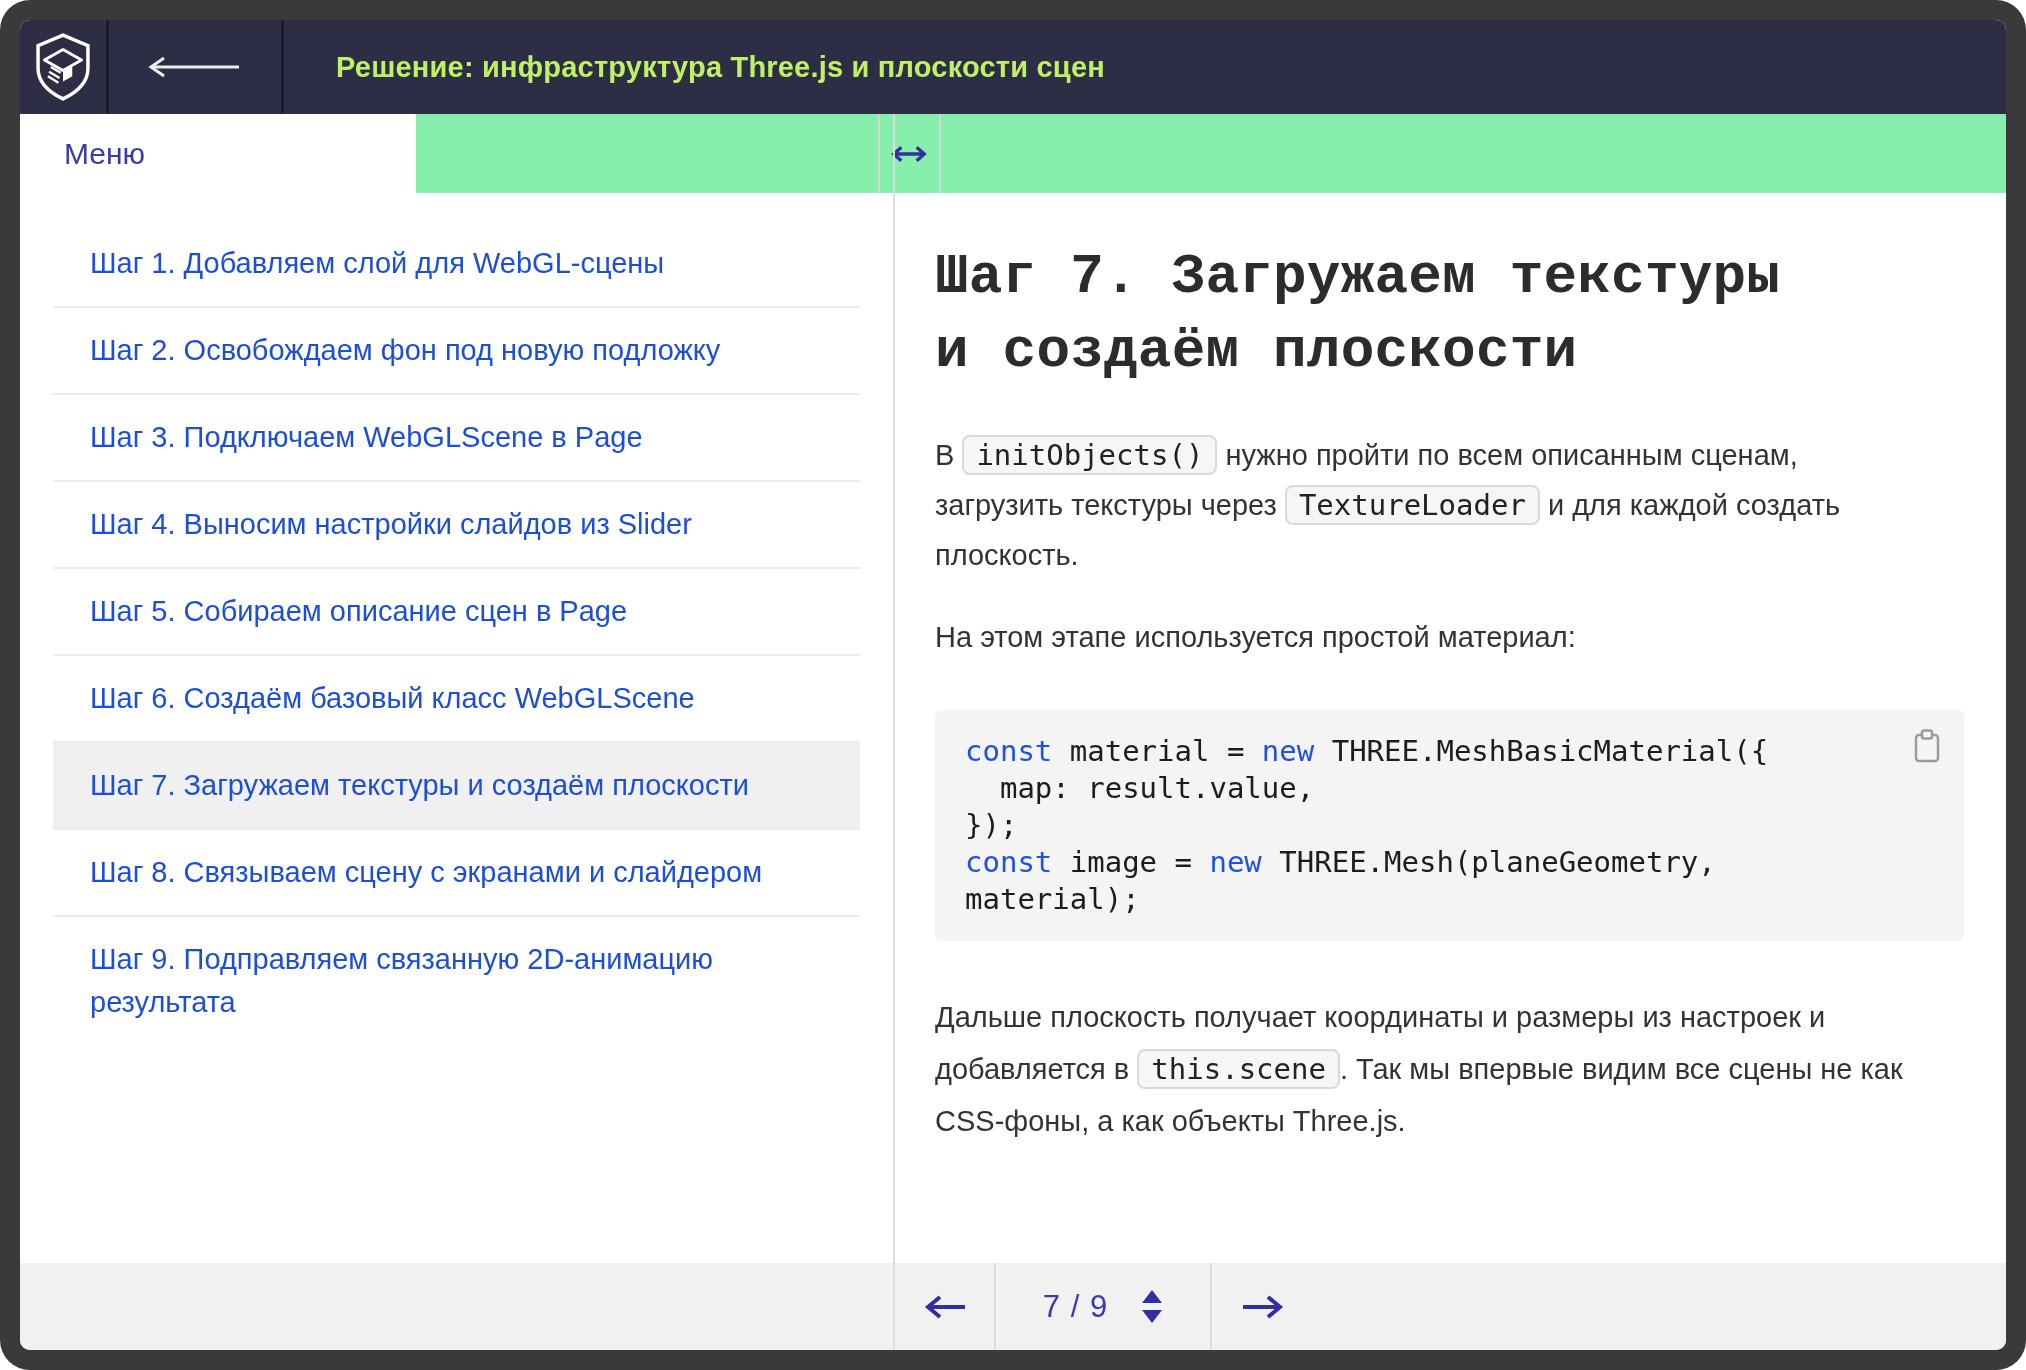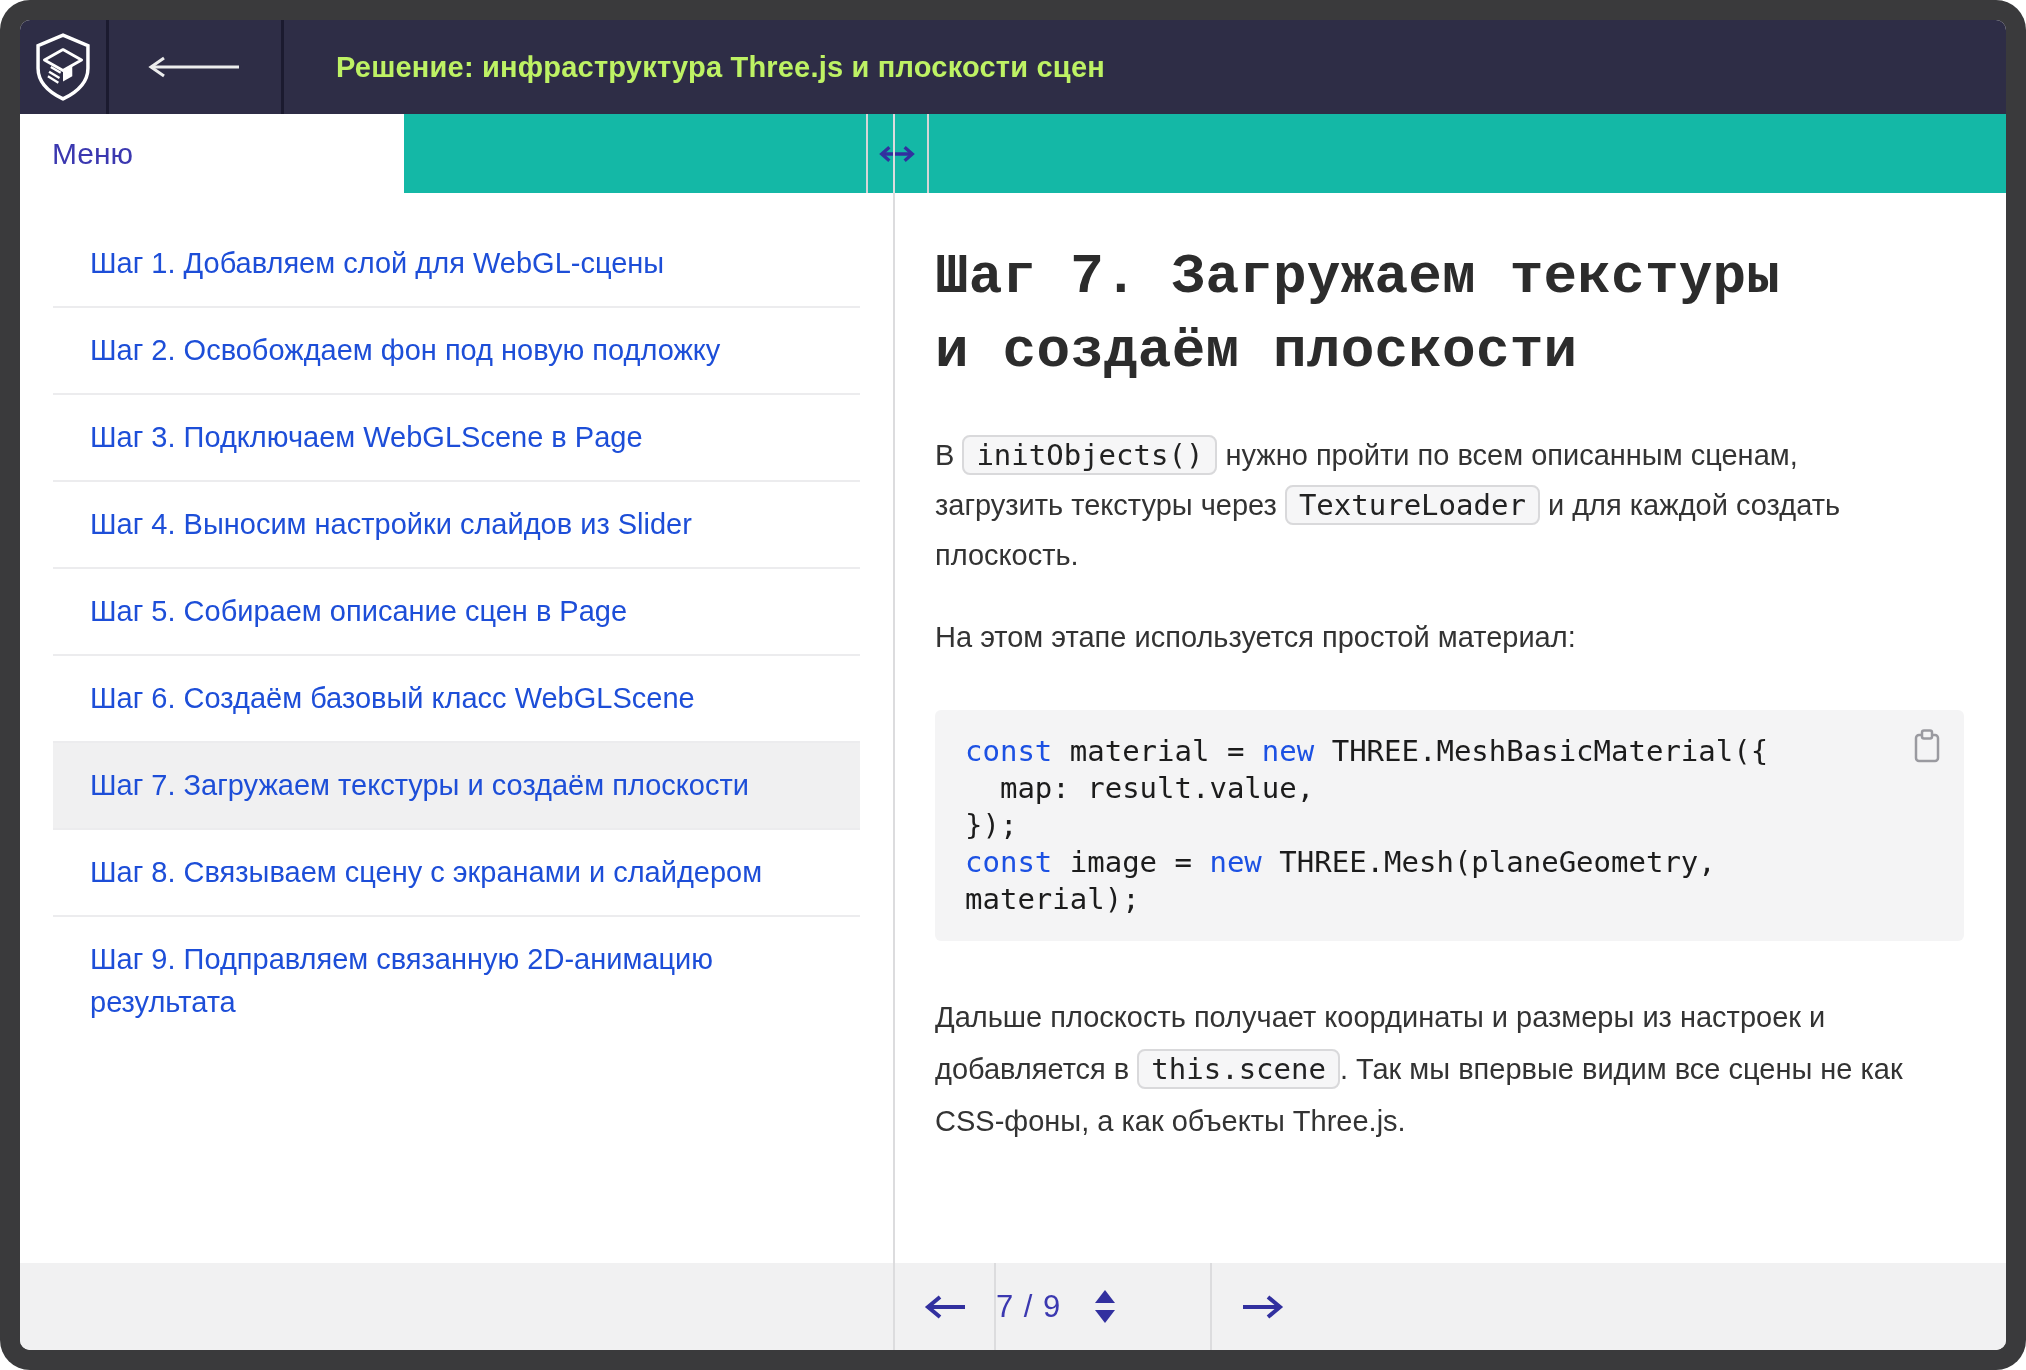--- a/index.html
+++ b/index.html
@@ -13,21 +13,21 @@
   .header{position:absolute;left:0;top:0;right:0;height:94px;background:#2e2d46;
           display:flex;align-items:stretch;}
   .header .cell{display:flex;align-items:center;justify-content:center;}
   .logo-cell{width:86px;}
   .hsep{width:3px;background:#1b1a2f;}
   .back-cell{width:172px;cursor:pointer;}
   .htitle{color:#bef264;font-size:29px;font-weight:700;padding-left:52px;
           display:flex;align-items:center;letter-spacing:.2px;}
 
   
-  .tabstrip{position:absolute;left:4px;top:94px;right:0;height:79px;background:#14b8a6;}
+  .tabstrip{position:absolute;left:16px;top:94px;right:0;height:79px;background:#86efac;}
   .menu-tab{position:absolute;left:0;top:0;bottom:0;width:380px;background:#fff;
             display:flex;align-items:center;padding-left:28px;box-sizing:border-box;
             color:#3b38b0;font-size:30px;cursor:pointer;}
   .strip-line{position:absolute;top:0;bottom:0;width:2px;background:#d5d5d7;}
   .resize-handle{position:absolute;left:852px;top:0;bottom:0;width:42px;
                  display:flex;align-items:center;justify-content:center;cursor:col-resize;}
 
   
   .vdivider{position:absolute;left:873px;top:94px;bottom:0;width:2px;background:#dcdcde;}
 
@@ -57,21 +57,21 @@
   .copy{position:absolute;top:18px;right:22px;background:none;border:none;padding:0;
         cursor:pointer;line-height:0;}
   .para3{margin-top:50px !important;line-height:52px !important;}
 
   
   .footer{position:absolute;left:0;right:0;bottom:0;height:87px;background:#f1f1f2;}
   .fsep{position:absolute;top:0;bottom:0;width:2px;background:#dcdcde;}
   .fbtn{position:absolute;top:0;height:100%;display:flex;align-items:center;justify-content:center;
         background:none;border:none;cursor:pointer;padding:0;}
   .pagegroup{position:absolute;left:976px;width:213px;top:0;height:100%;
-             display:flex;align-items:center;justify-content:flex-start;gap:34px;}
+             display:flex;align-items:center;justify-content:center;gap:34px;}
   .pagenum{color:#3b38b0;font-size:31px;letter-spacing:1px;}
   .stepper{display:flex;flex-direction:column;gap:7px;cursor:pointer;}
   .stepper .tri-up{width:0;height:0;border-left:10px solid transparent;
                    border-right:10px solid transparent;border-bottom:13px solid #32309f;}
   .stepper .tri-down{width:0;height:0;border-left:10px solid transparent;
                      border-right:10px solid transparent;border-top:13px solid #32309f;}
 </style>
 </head>
 <body>
 

